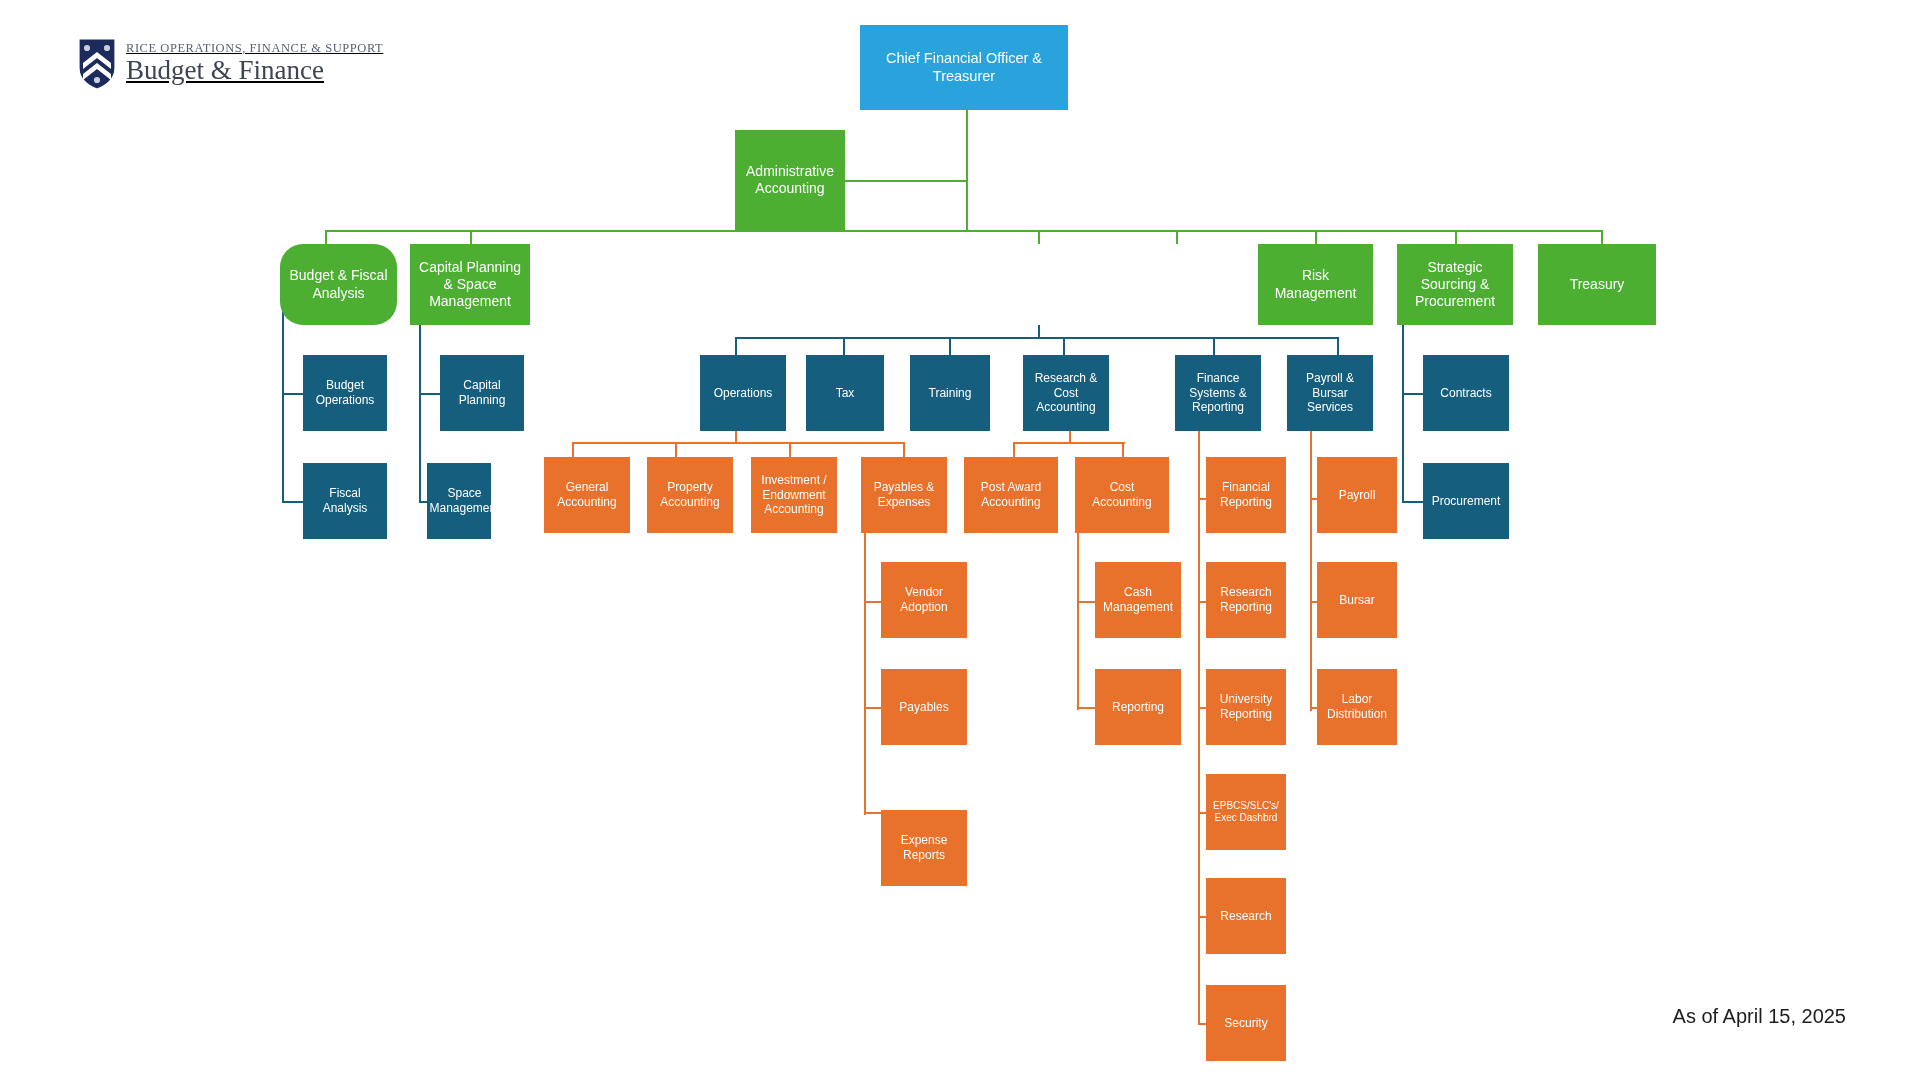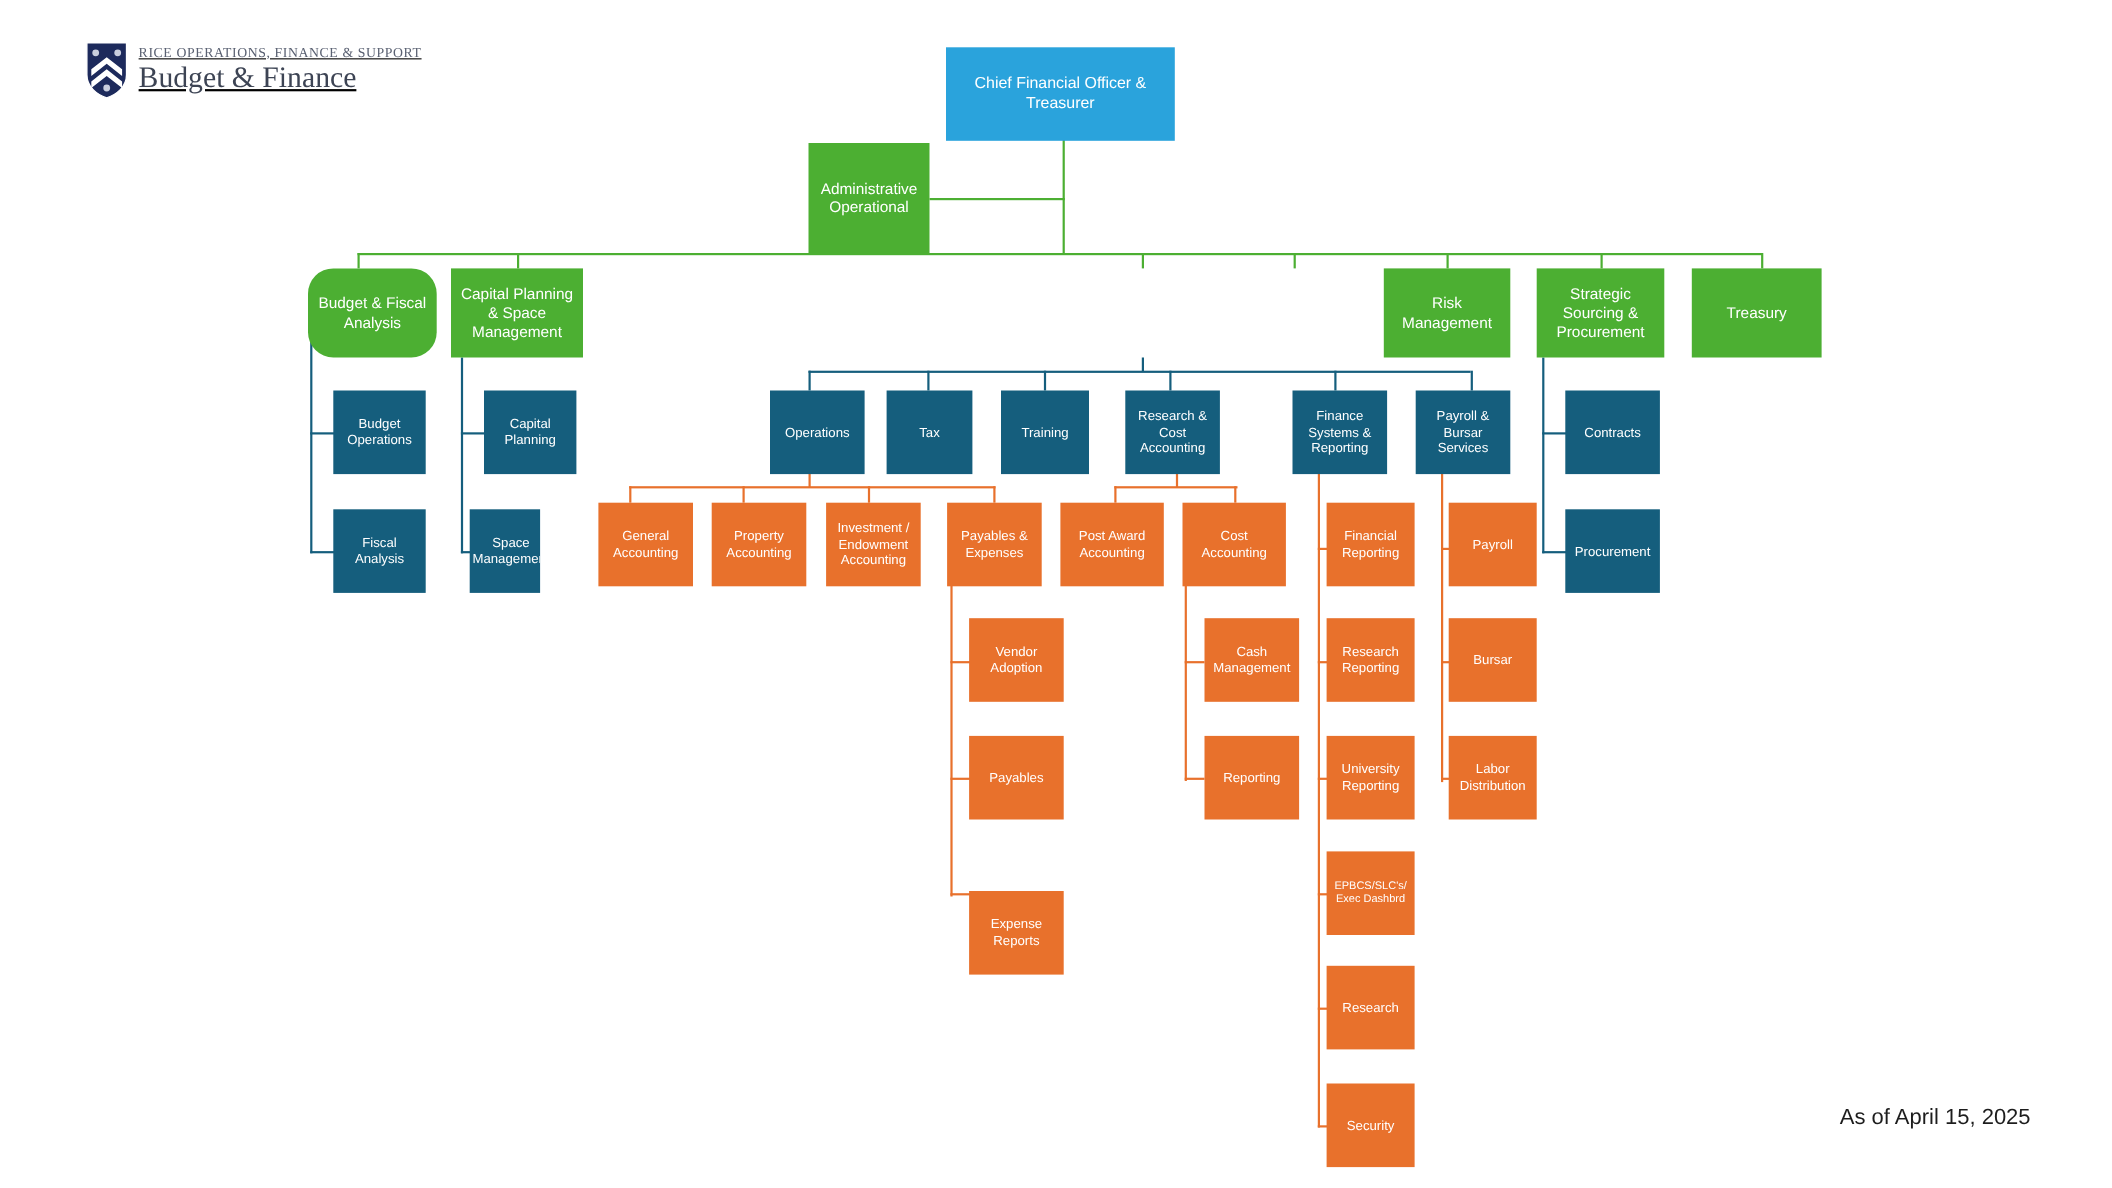--- a/index.html
+++ b/index.html
@@ -184,25 +184,25 @@
   <div class="edge e-orange h" style="left:1198px; top:707px; width:18px;"></div>
   <div class="edge e-orange h" style="left:1198px; top:812px; width:18px;"></div>
   <div class="edge e-orange h" style="left:1198px; top:916px; width:18px;"></div>
   <div class="edge e-orange h" style="left:1198px; top:1023px; width:18px;"></div>
 
   <div class="edge e-orange v" style="left:1310px; top:430px; height:281px;"></div>
   <div class="edge e-orange h" style="left:1310px; top:498px; width:18px;"></div>
   <div class="edge e-orange h" style="left:1310px; top:601px; width:18px;"></div>
   <div class="edge e-orange h" style="left:1310px; top:707px; width:18px;"></div>
 
-  <div class="node lvl-cfo" style="left:860px;top:25px;width:208px;height:85px;margin-top:18px;">Chief Financial Officer &amp;
+  <div class="node lvl-cfo" style="left:860px;top:25px;width:208px;height:85px;">Chief Financial Officer &amp;
 Treasurer</div>
 
   <div class="node lvl-green" style="left:735px;top:130px;width:110px;height:100px;">Administrative
-Operational</div>
+Accounting</div>
 
   <div class="node lvl-green" style="left:280px;top:244px;width:117px;height:81px;border-radius:23px;">Budget &amp; Fiscal
 Analysis</div>
   <div class="node lvl-green" style="left:410px;top:244px;width:120px;height:81px;">Capital Planning
 &amp; Space
 Management</div>
   <div class="node lvl-green" style="left:1258px;top:244px;width:115px;height:81px;">Risk
 Management</div>
   <div class="node lvl-green" style="left:1397px;top:244px;width:116px;height:81px;">Strategic
 Sourcing &amp;

